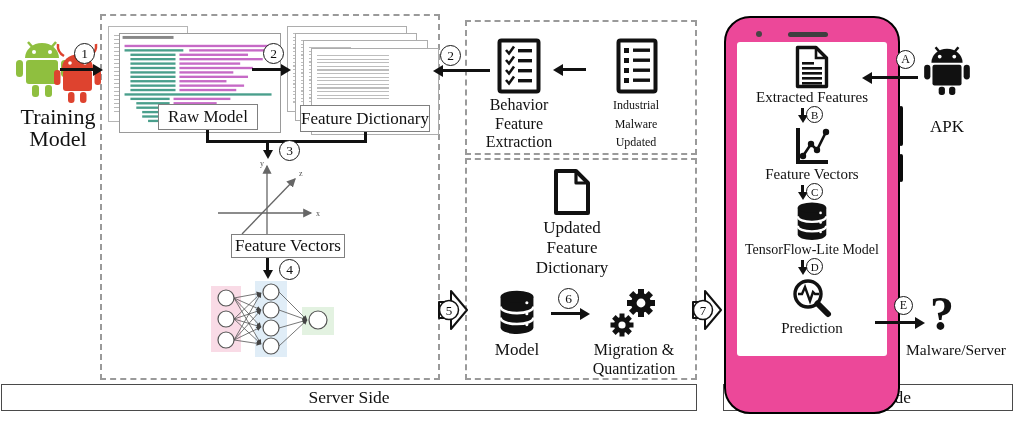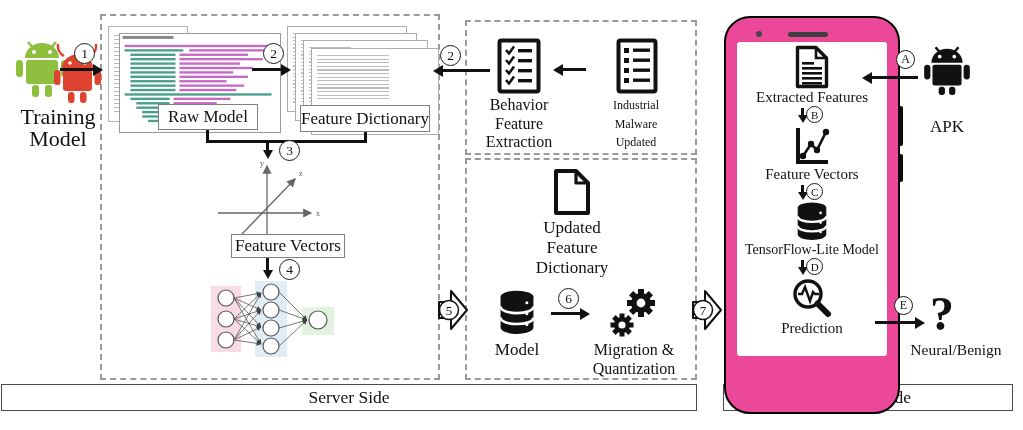--- a/index.html
+++ b/index.html
@@ -411,21 +411,21 @@
   <div class="small-txt" style="left:921px;top:117px;width:52px;font-size:17px">
     <div>APK</div>
   </div>
   <div class="ar ar-l" style="left:871px;top:76px;width:47px;height:3px"></div>
   <span class="circ" style="left:896px;top:50px;width:19px;height:19px;font-size:12px">A</span>
 
   <div class="ar ar-r" style="left:875px;top:321px;width:41px;height:3px"></div>
   <span class="circ" style="left:894px;top:296px;width:19px;height:19px;font-size:12px">E</span>
   <div class="qmark" style="left:930px;top:290px">?</div>
   <div class="small-txt" style="left:893px;top:341px;width:126px;font-size:15.5px">
-    <div>Neural/Benign</div>
+    <div>Malware/Server</div>
   </div>
 
   <div class="panel" style="left:1px;top:384px;width:696px;height:27px">
     <span>Server Side</span>
   </div>
   <div class="panel" style="left:723px;top:384px;width:290px;height:27px">
     <span>Mobile Side</span>
   </div>
 
 </div>

